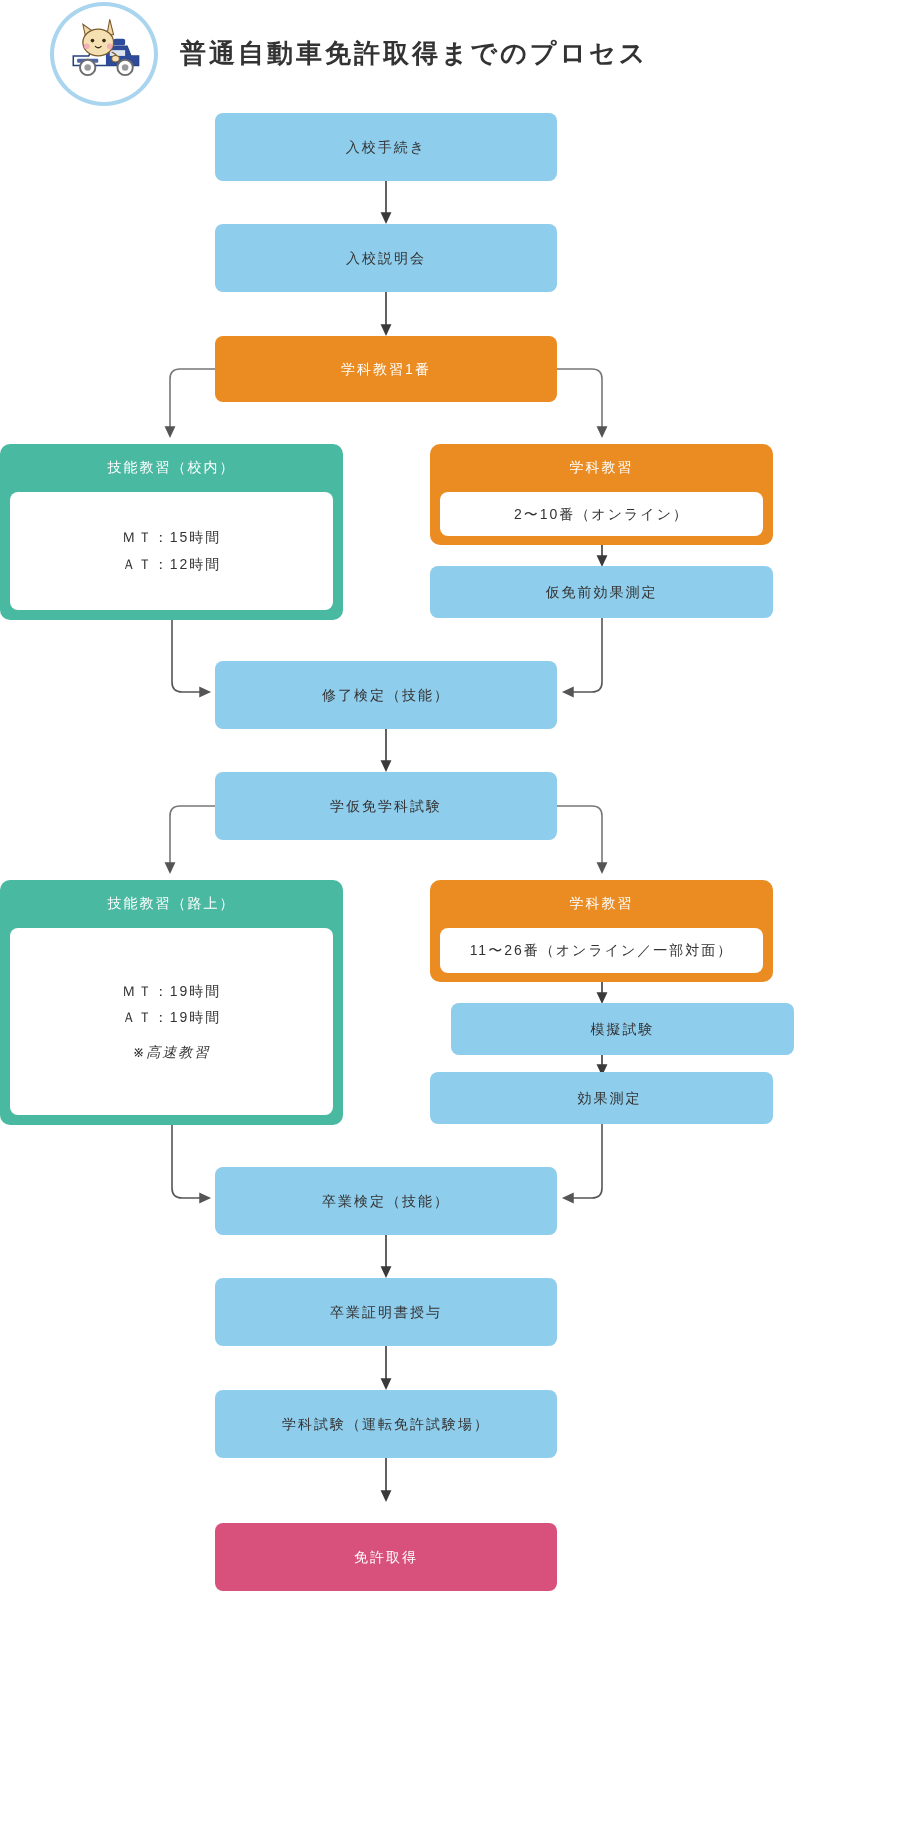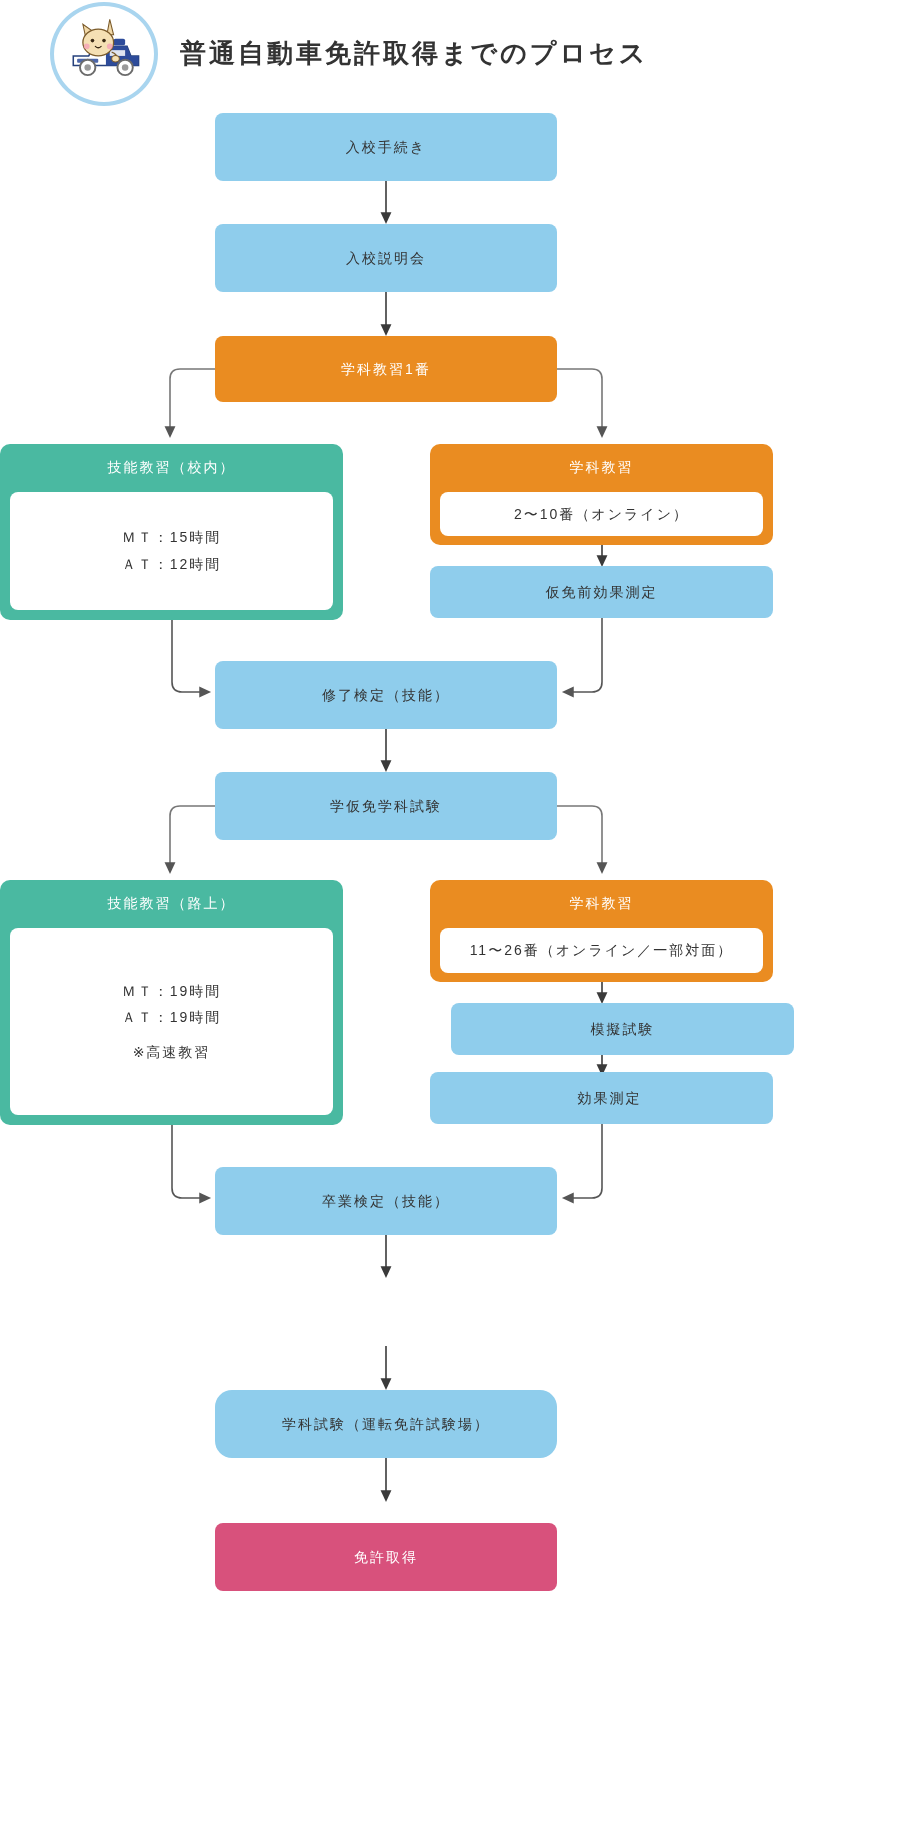--- a/index.html
+++ b/index.html
@@ -62,21 +62,21 @@
     position:absolute;
     background:#ffffff;
     border-radius:8px;
     display:flex; flex-direction:column;
     align-items:center; justify-content:center;
     color:#333333;
     font-size:14px; letter-spacing:2px; line-height:1.9;
     text-align:center;
   }
   .inner .line { white-space:nowrap; }
-  .inner .note { margin-top:8px; }
+  .inner .note { margin-top:8px;font-style:italic; }
 
   svg.wires { position:absolute; left:0; top:0; width:900px; height:1830px; z-index:1; }
 </style>
 </head>
 <body>
 
 <div id="stage">
 
   <div class="header">
     <div class="logo-badge">
@@ -216,22 +216,25 @@
   </div>
 
   <div class="node blue" style="left:430px; top:1072px; width:343px; height:52px;padding-left:16px;">
     <span>効果測定</span>
   </div>
 
   <div class="node blue" style="left:215px; top:1167px; width:342px; height:68px;">
     <span>卒業検定（技能）</span>
   </div>
 
-
-  <div class="node blue" style="left:215px; top:1390px; width:342px; height:68px;border-radius:17px;">
+  <div class="node blue" style="left:215px; top:1278px; width:342px; height:68px;">
+    <span>卒業証明書授与</span>
+  </div>
+
+  <div class="node blue" style="left:215px; top:1390px; width:342px; height:68px;">
     <span>学科試験（運転免許試験場）</span>
   </div>
 
   <div class="node pink" style="left:215px; top:1502px; width:342px; height:68px;">
     <span>免許取得</span>
   </div>
 
 </div>
 
 </body></html>

